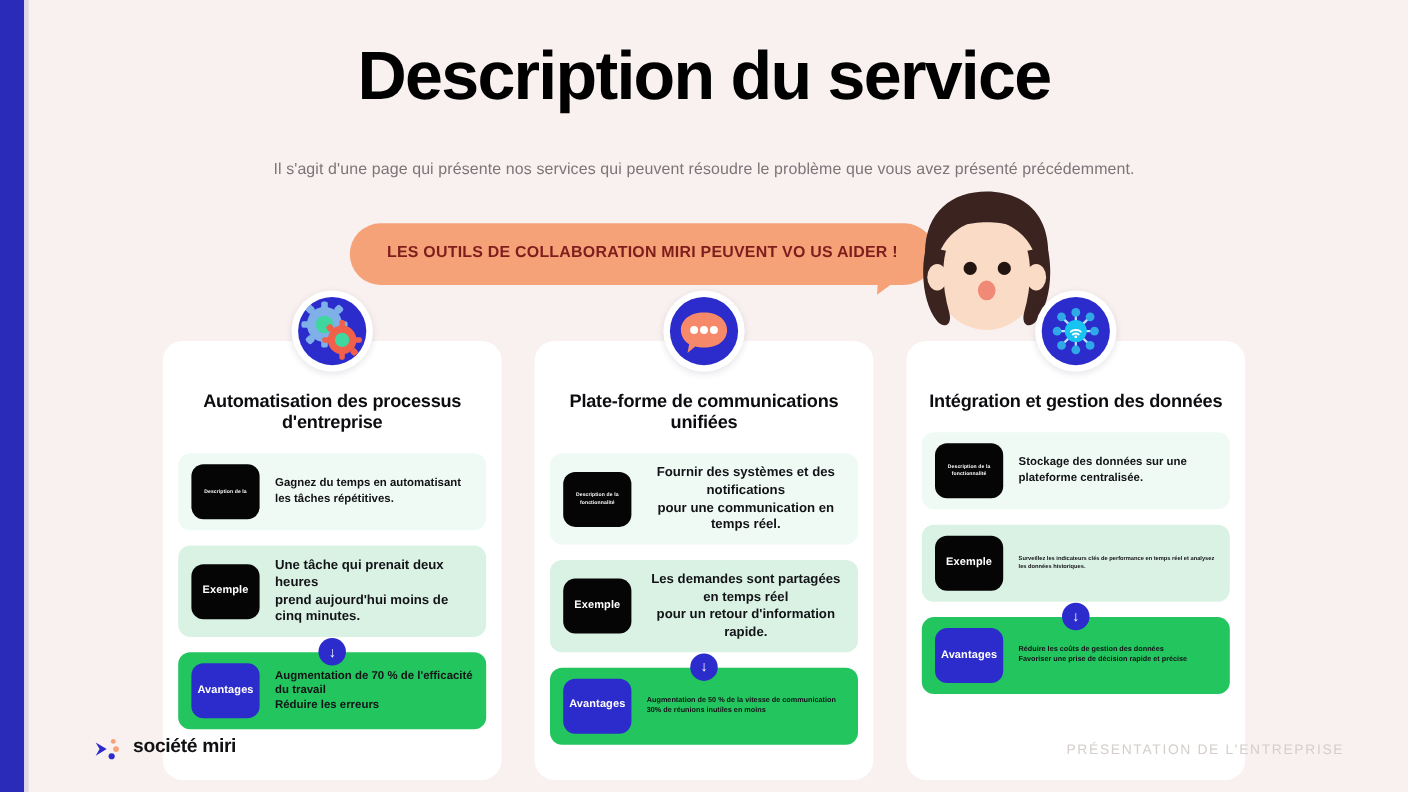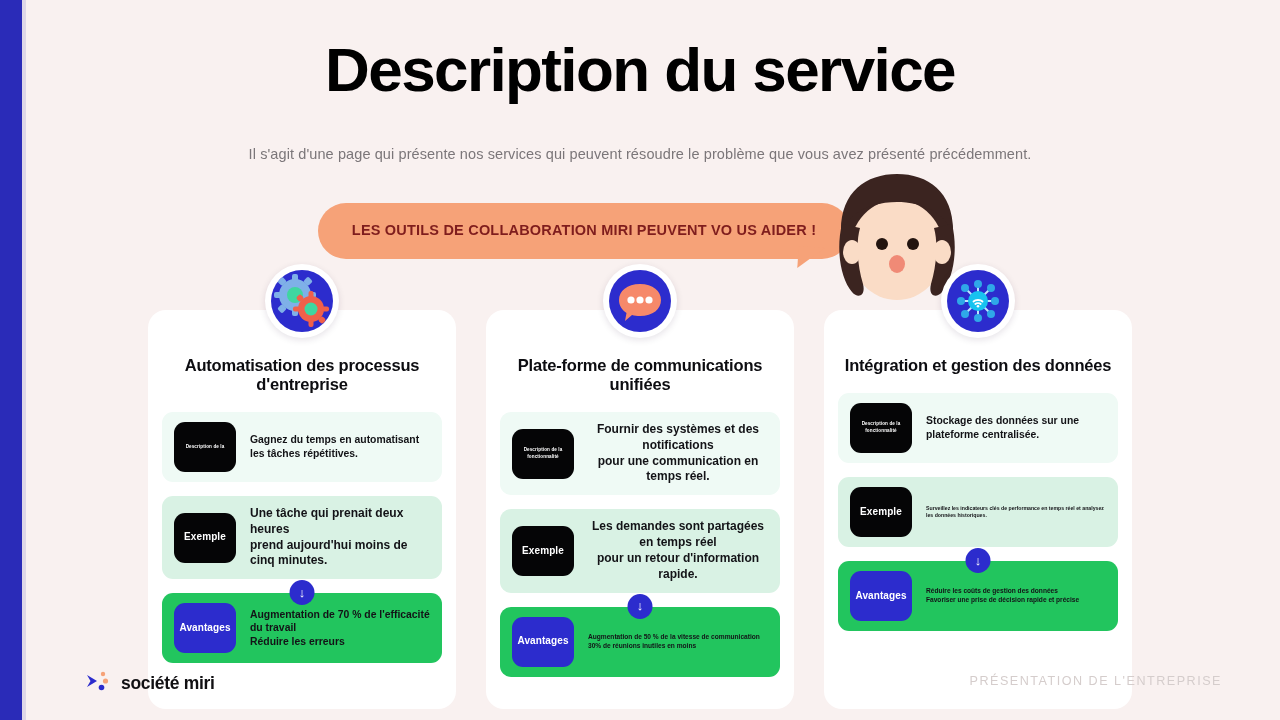--- a/index.html
+++ b/index.html
@@ -205,21 +205,21 @@
     font-size: 13px;
     line-height: 1;
     margin-top: -1px;
   }
 
   
   .footer-left {
     position: absolute;
     left: 84px; bottom: 26px;
     display: flex;
-    align-items: flex-end;
+    align-items: flex-start;
     gap: 11px;
   }
   .brand-name {
     font-size: 17.5px;
     font-weight: 700;
     color: #111013;
     letter-spacing: -0.3px;
   }
   .footer-right {
     position: absolute;

